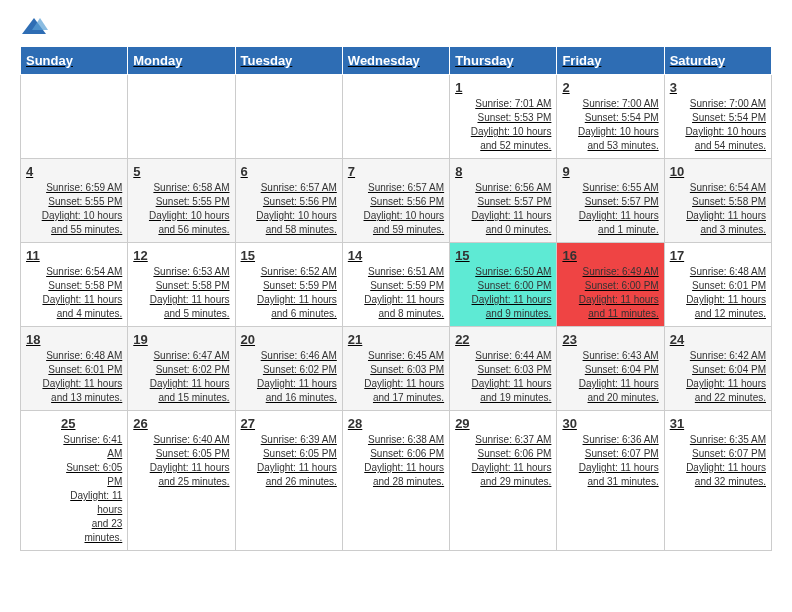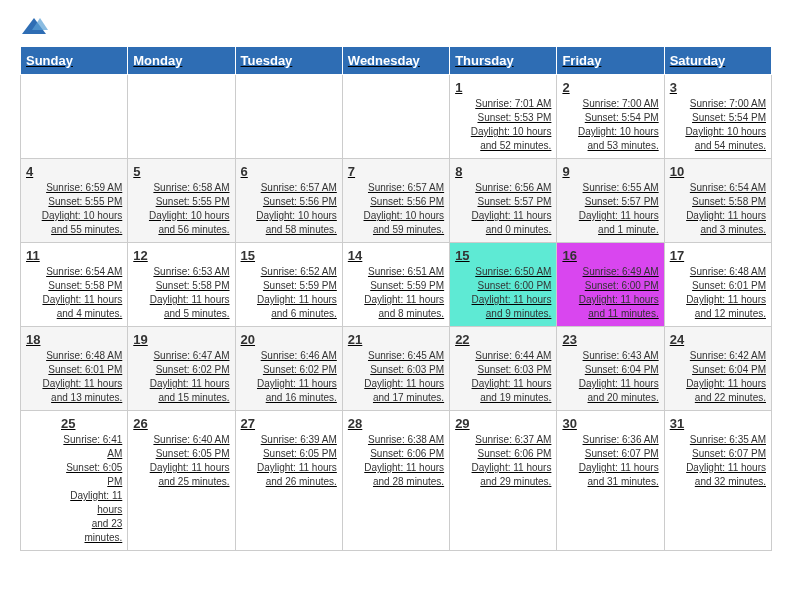--- a/index.html
+++ b/index.html
@@ -223,21 +223,21 @@
 Daylight: 11 hours
 and 8 minutes.</div>
         </td>
         <td style="background: #5eead4;">
           <span class="day-num">15</span>
           <div class="day-detail" style="white-space: pre-line;">Sunrise: 6:50 AM
 Sunset: 6:00 PM
 Daylight: 11 hours
 and 9 minutes.</div>
         </td>
-        <td style="background: #d946ef; margin-left: 24px;">
+        <td style="background: #ef4444; margin-left: 24px;">
           <span class="day-num">16</span>
           <div class="day-detail" style="white-space: pre-line;">Sunrise: 6:49 AM
 Sunset: 6:00 PM
 Daylight: 11 hours
 and 11 minutes.</div>
         </td>
         <td style="background: rgb(255, 255, 255);">
           <span class="day-num">17</span>
           <div class="day-detail" style="white-space: pre-line;">Sunrise: 6:48 AM
 Sunset: 6:01 PM

